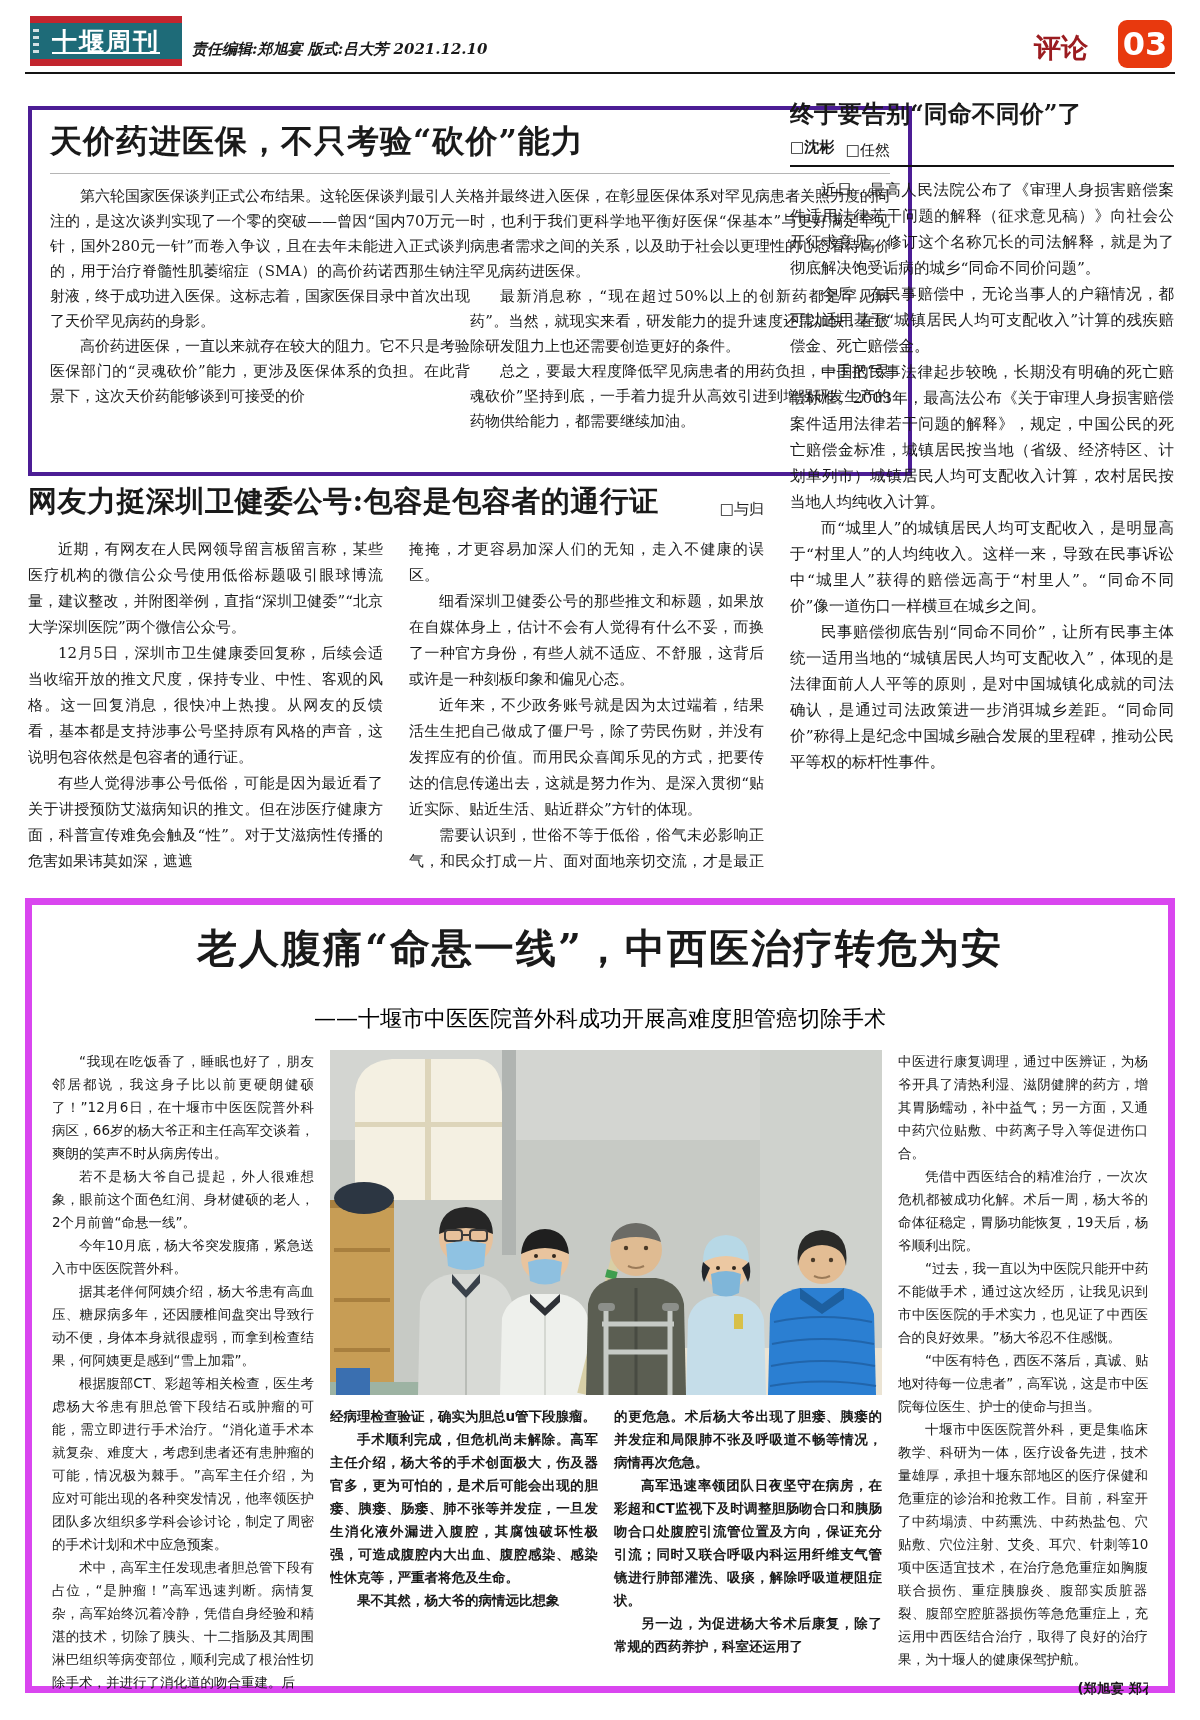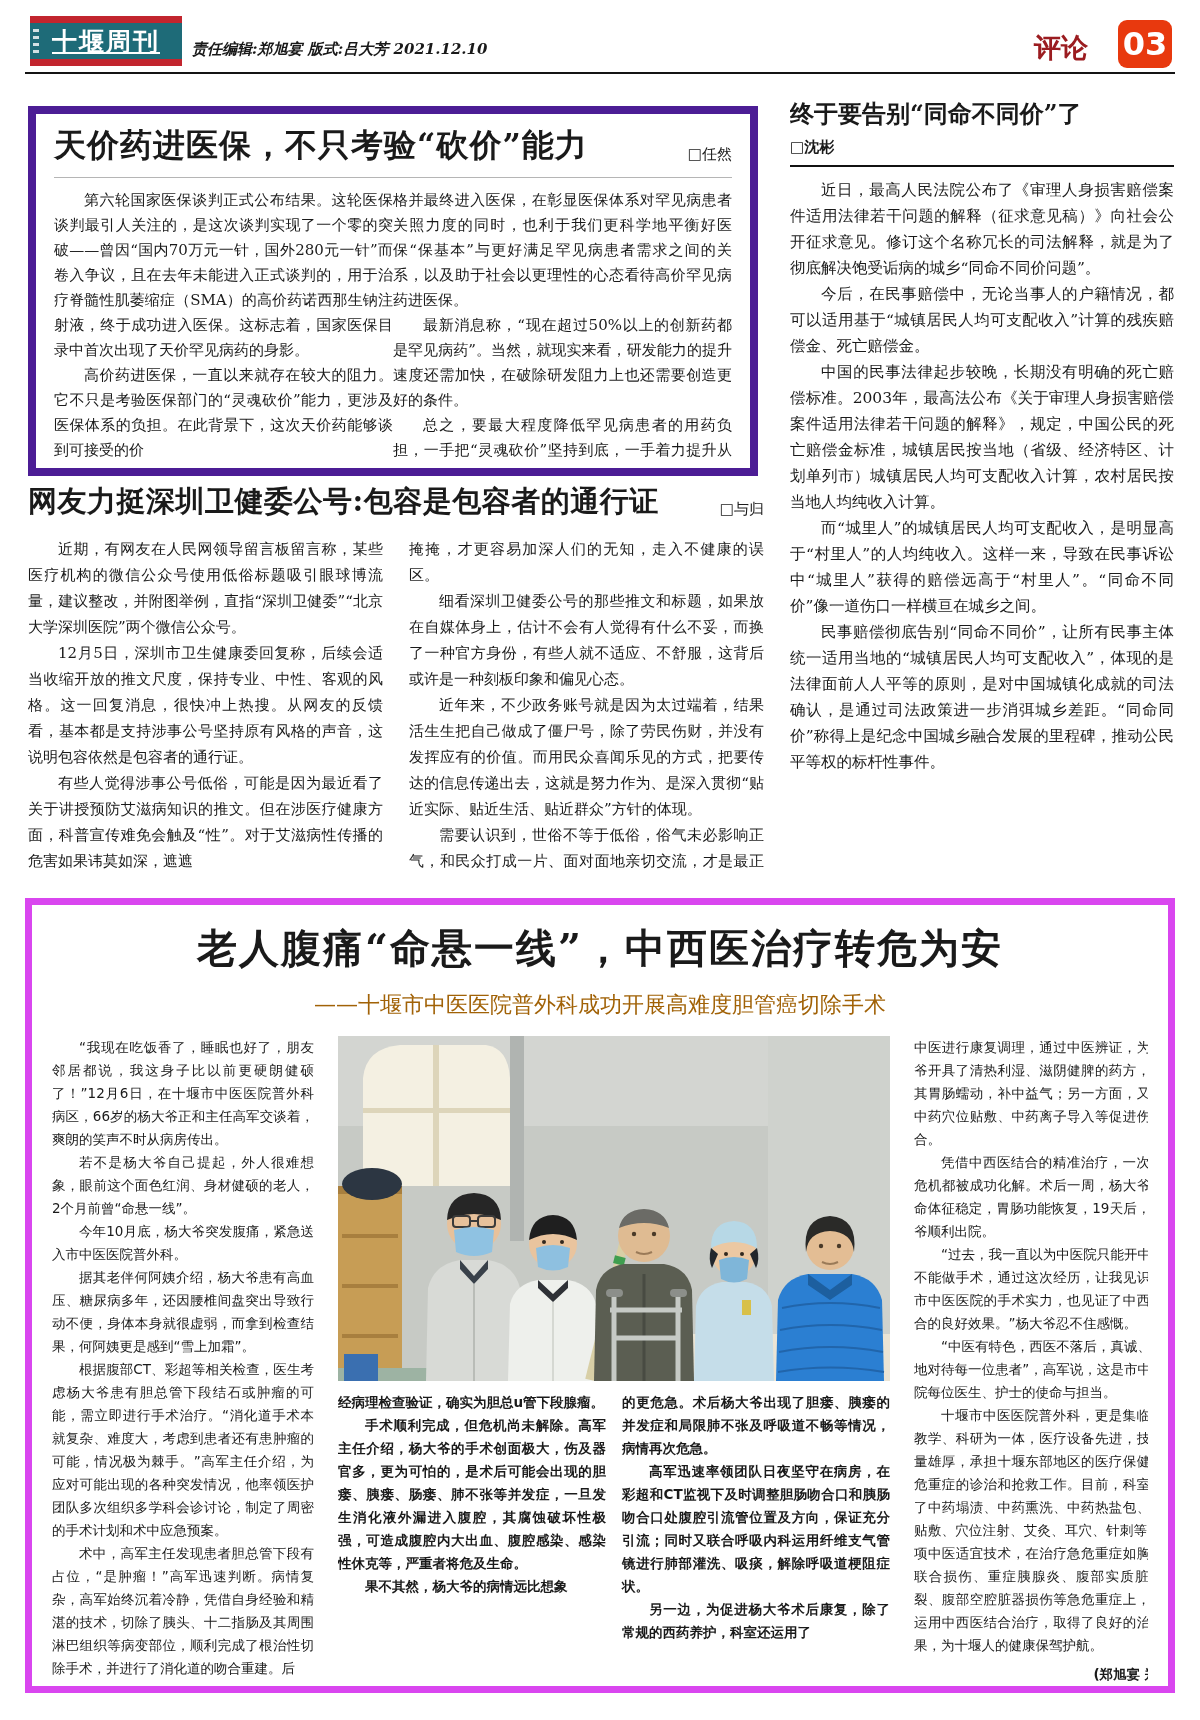--- a/index.html
+++ b/index.html
@@ -19,21 +19,21 @@
             color:#fff;font-size:32px;font-weight:bold;display:flex;align-items:center;justify-content:center;
             font-family:"DejaVu Sans",sans-serif;margin-left:24px;}
   .header-rule{position:absolute;left:25px;top:72px;width:1150px;height:2px;background:#141414;}
 
   
   p{margin:0;text-indent:2em;text-align:justify;}
   p.cont{text-indent:0;}
   .byline{font-size:15px;font-weight:normal;white-space:nowrap;}
 
   
-  .a1{position:absolute;left:28px;top:106px;width:730px;height:370px;border:8px solid #4c1d95;
+  .a1{position:absolute;left:28px;top:106px;width:884px;height:370px;border:4px solid #4c1d95;
       box-sizing:border-box;padding:10px 18px 0 18px;background:#fff;}
   .a1-titlebar{display:flex;align-items:flex-end;}
   .a1-title{font-size:32px;font-weight:bold;letter-spacing:1px;}
   .a1-titlebar .byline{margin-left:auto;padding-bottom:4px;}
   .a1-rule{height:1px;background:#b5b5b5;margin:9px 0 10px 0;}
   .a1-cols{display:flex;height:276px;overflow:hidden;font-size:15px;line-height:25px;}
   .a1-cols .col{flex:1;}
 
   
   .a2{position:absolute;left:28px;top:482px;width:736px;}
@@ -49,23 +49,23 @@
   .a3-byline{font-size:15px;font-weight:bold;margin-top:8px;}
   .a3-rule{height:2px;background:#111;margin:8px 0 10px 0;}
   .a3-body{font-size:15.5px;line-height:26px;}
 
   
   .a4{position:absolute;left:25px;top:898px;width:1150px;height:795px;border:7px solid #d946ef;
       box-sizing:border-box;padding:16px 20px 0 20px;background:#fff;
       font-family:"DejaVu Sans","Liberation Sans",sans-serif;}
   .a4-title{text-align:center;font-size:40px;font-weight:bold;letter-spacing:2px;
             font-family:"DejaVu Serif",serif;}
-  .a4-subtitle{text-align:center;font-size:22px;margin-top:14px;color:#a16207;
+  .a4-subtitle{text-align:center;font-size:22px;margin-top:28px;color:#000000;
                font-family:"DejaVu Serif",serif;}
-  .a4-body{display:flex;gap:24px;margin-top:16px;height:645px;overflow:hidden;
+  .a4-body{display:flex;gap:16px;margin-top:16px;height:645px;overflow:hidden;
            font-size:13.5px;line-height:23px;}
   .a4-c1{width:262px;flex:none;}
   .a4-mid{width:552px;flex:none;display:flex;flex-direction:column;font-weight:bold;}
   .photo{width:552px;height:345px;background:#c7cac5;overflow:hidden;flex:none;}
   .photo svg{display:block;width:100%;height:100%;}
   .a4-mid-cols{display:flex;gap:16px;margin-top:10px;height:290px;overflow:hidden;}
   .a4-mid-cols .col{flex:1;}
   .a4-c4{width:264px;flex:none;}
   .credit{text-align:right;font-weight:bold;text-indent:0;margin-top:6px;}
 </style>

